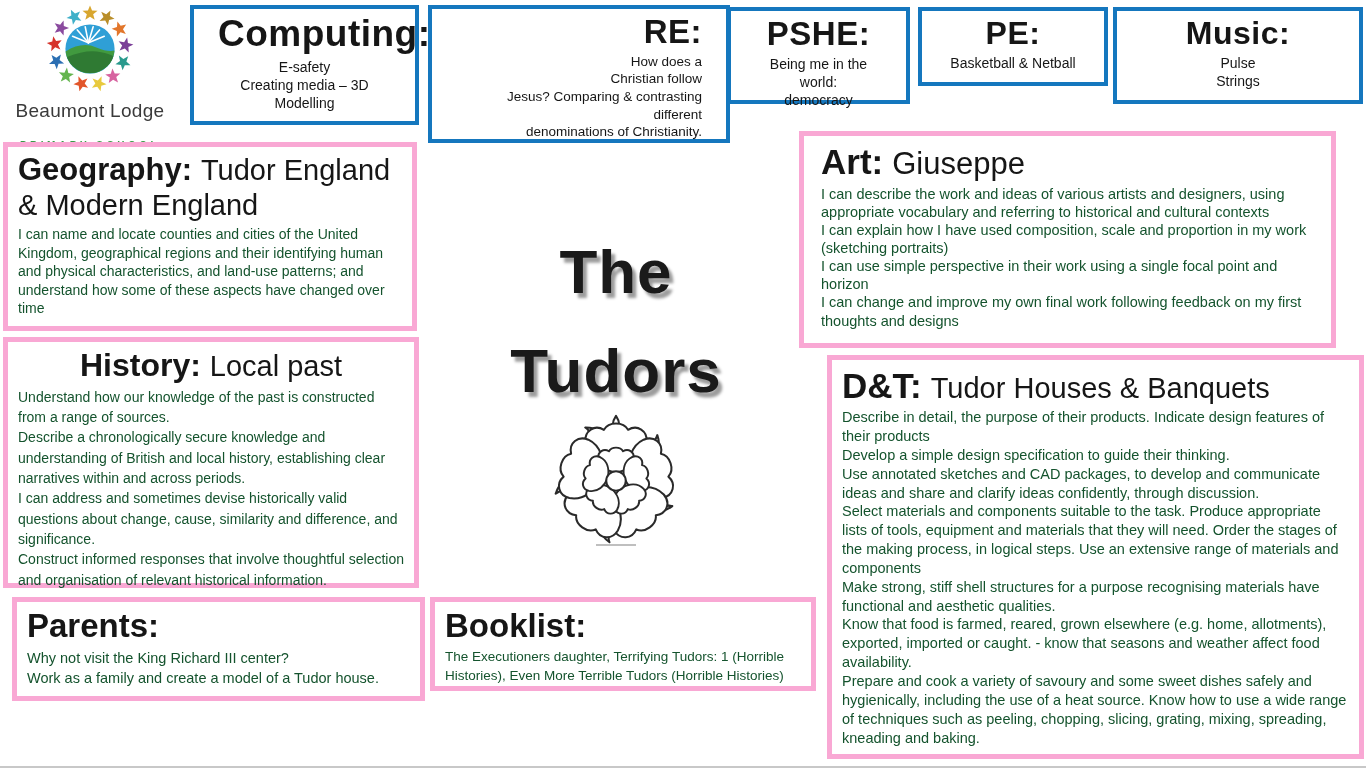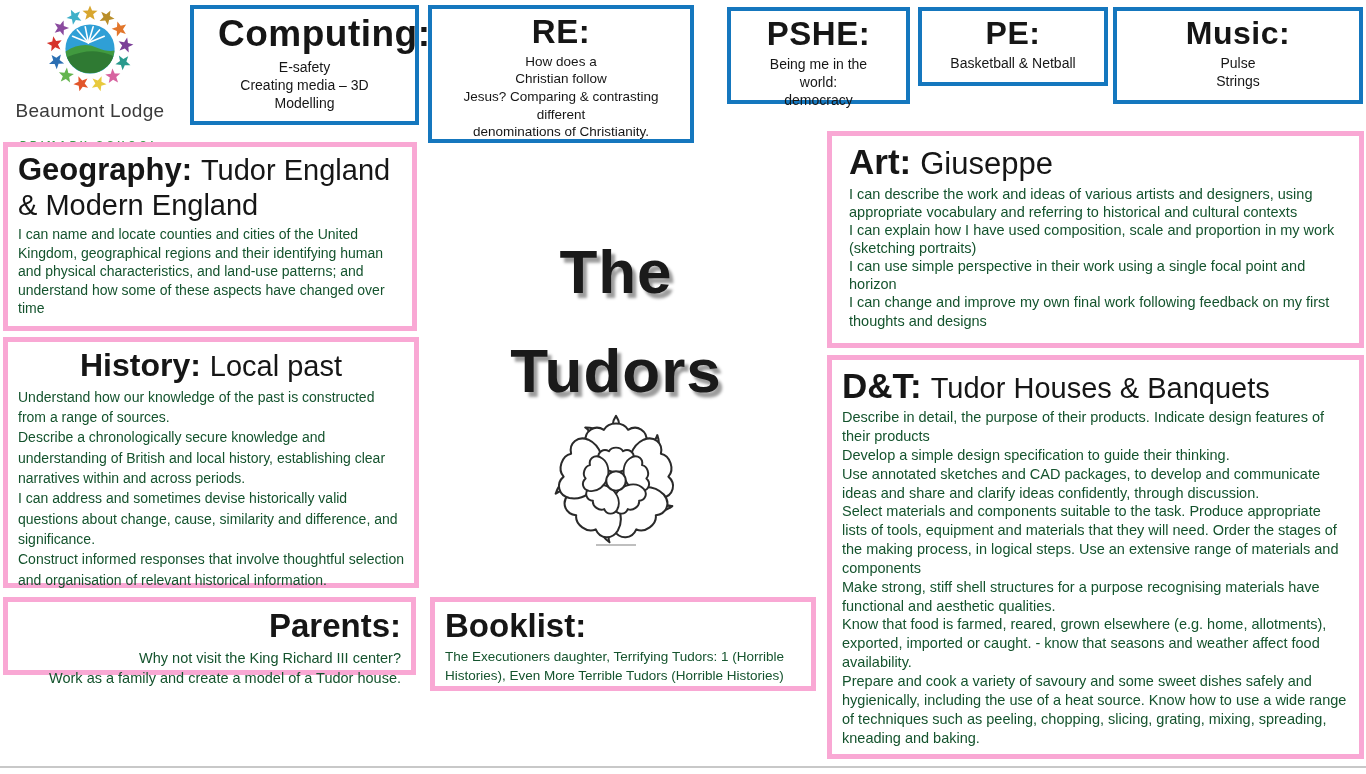--- a/index.html
+++ b/index.html
@@ -31,29 +31,29 @@
          font-size:62px;font-weight:800;line-height:1.6;white-space:pre-line;
          letter-spacing:1px;color:#1a1a1a;text-shadow:4px 5px 3px #9c9c9c;}
   .rose{position:absolute;left:540px;top:414px;width:152px;text-align:center;}
   .watermark{width:40px;height:2px;background:#bfbfbf;margin:-6px auto 0 auto;}
   .logo{position:absolute;left:4px;top:3px;width:172px;text-align:center;}
   .logo-name{font-size:19px;color:#3a3a3a;letter-spacing:0.3px;margin-top:1px;}
   .logo-sub{font-size:10px;color:#3a9a47;letter-spacing:3.5px;font-weight:bold;margin-top:18px;}
   .divider{position:absolute;left:0;top:766px;width:1366px;height:2px;background:#c8c8c8;}
   
   .computing{left:190px;top:5px;width:229px;height:120px;}
-  .re{left:428px;top:5px;width:266px;height:138px;}
+  .re{left:428px;top:5px;width:302px;height:138px;text-align:right;}
   .pshe{left:727px;top:7px;width:183px;height:97px;}
   .pe{left:918px;top:7px;width:190px;height:79px;}
   .music{left:1113px;top:7px;width:250px;height:97px;}
   .geo{left:3px;top:142px;width:414px;height:189px;}
   .hist{left:3px;top:337px;width:416px;height:251px;}
-  .parents{left:3px;top:597px;width:413px;height:78px;text-align:right;}
+  .parents{left:12px;top:597px;width:413px;height:104px;}
   .booklist{left:430px;top:597px;width:386px;height:94px;}
-  .art{left:827px;top:131px;width:537px;height:217px;padding-left:17px;}
+  .art{left:799px;top:131px;width:537px;height:217px;padding-left:17px;}
   .dt{left:827px;top:355px;width:537px;height:404px;}
 </style>
 </head>
 <body>
 
 <div class="page">
 
   <div class="logo">
     <svg viewBox="-58 -58 116 116" width="108" height="92">
       <defs>

